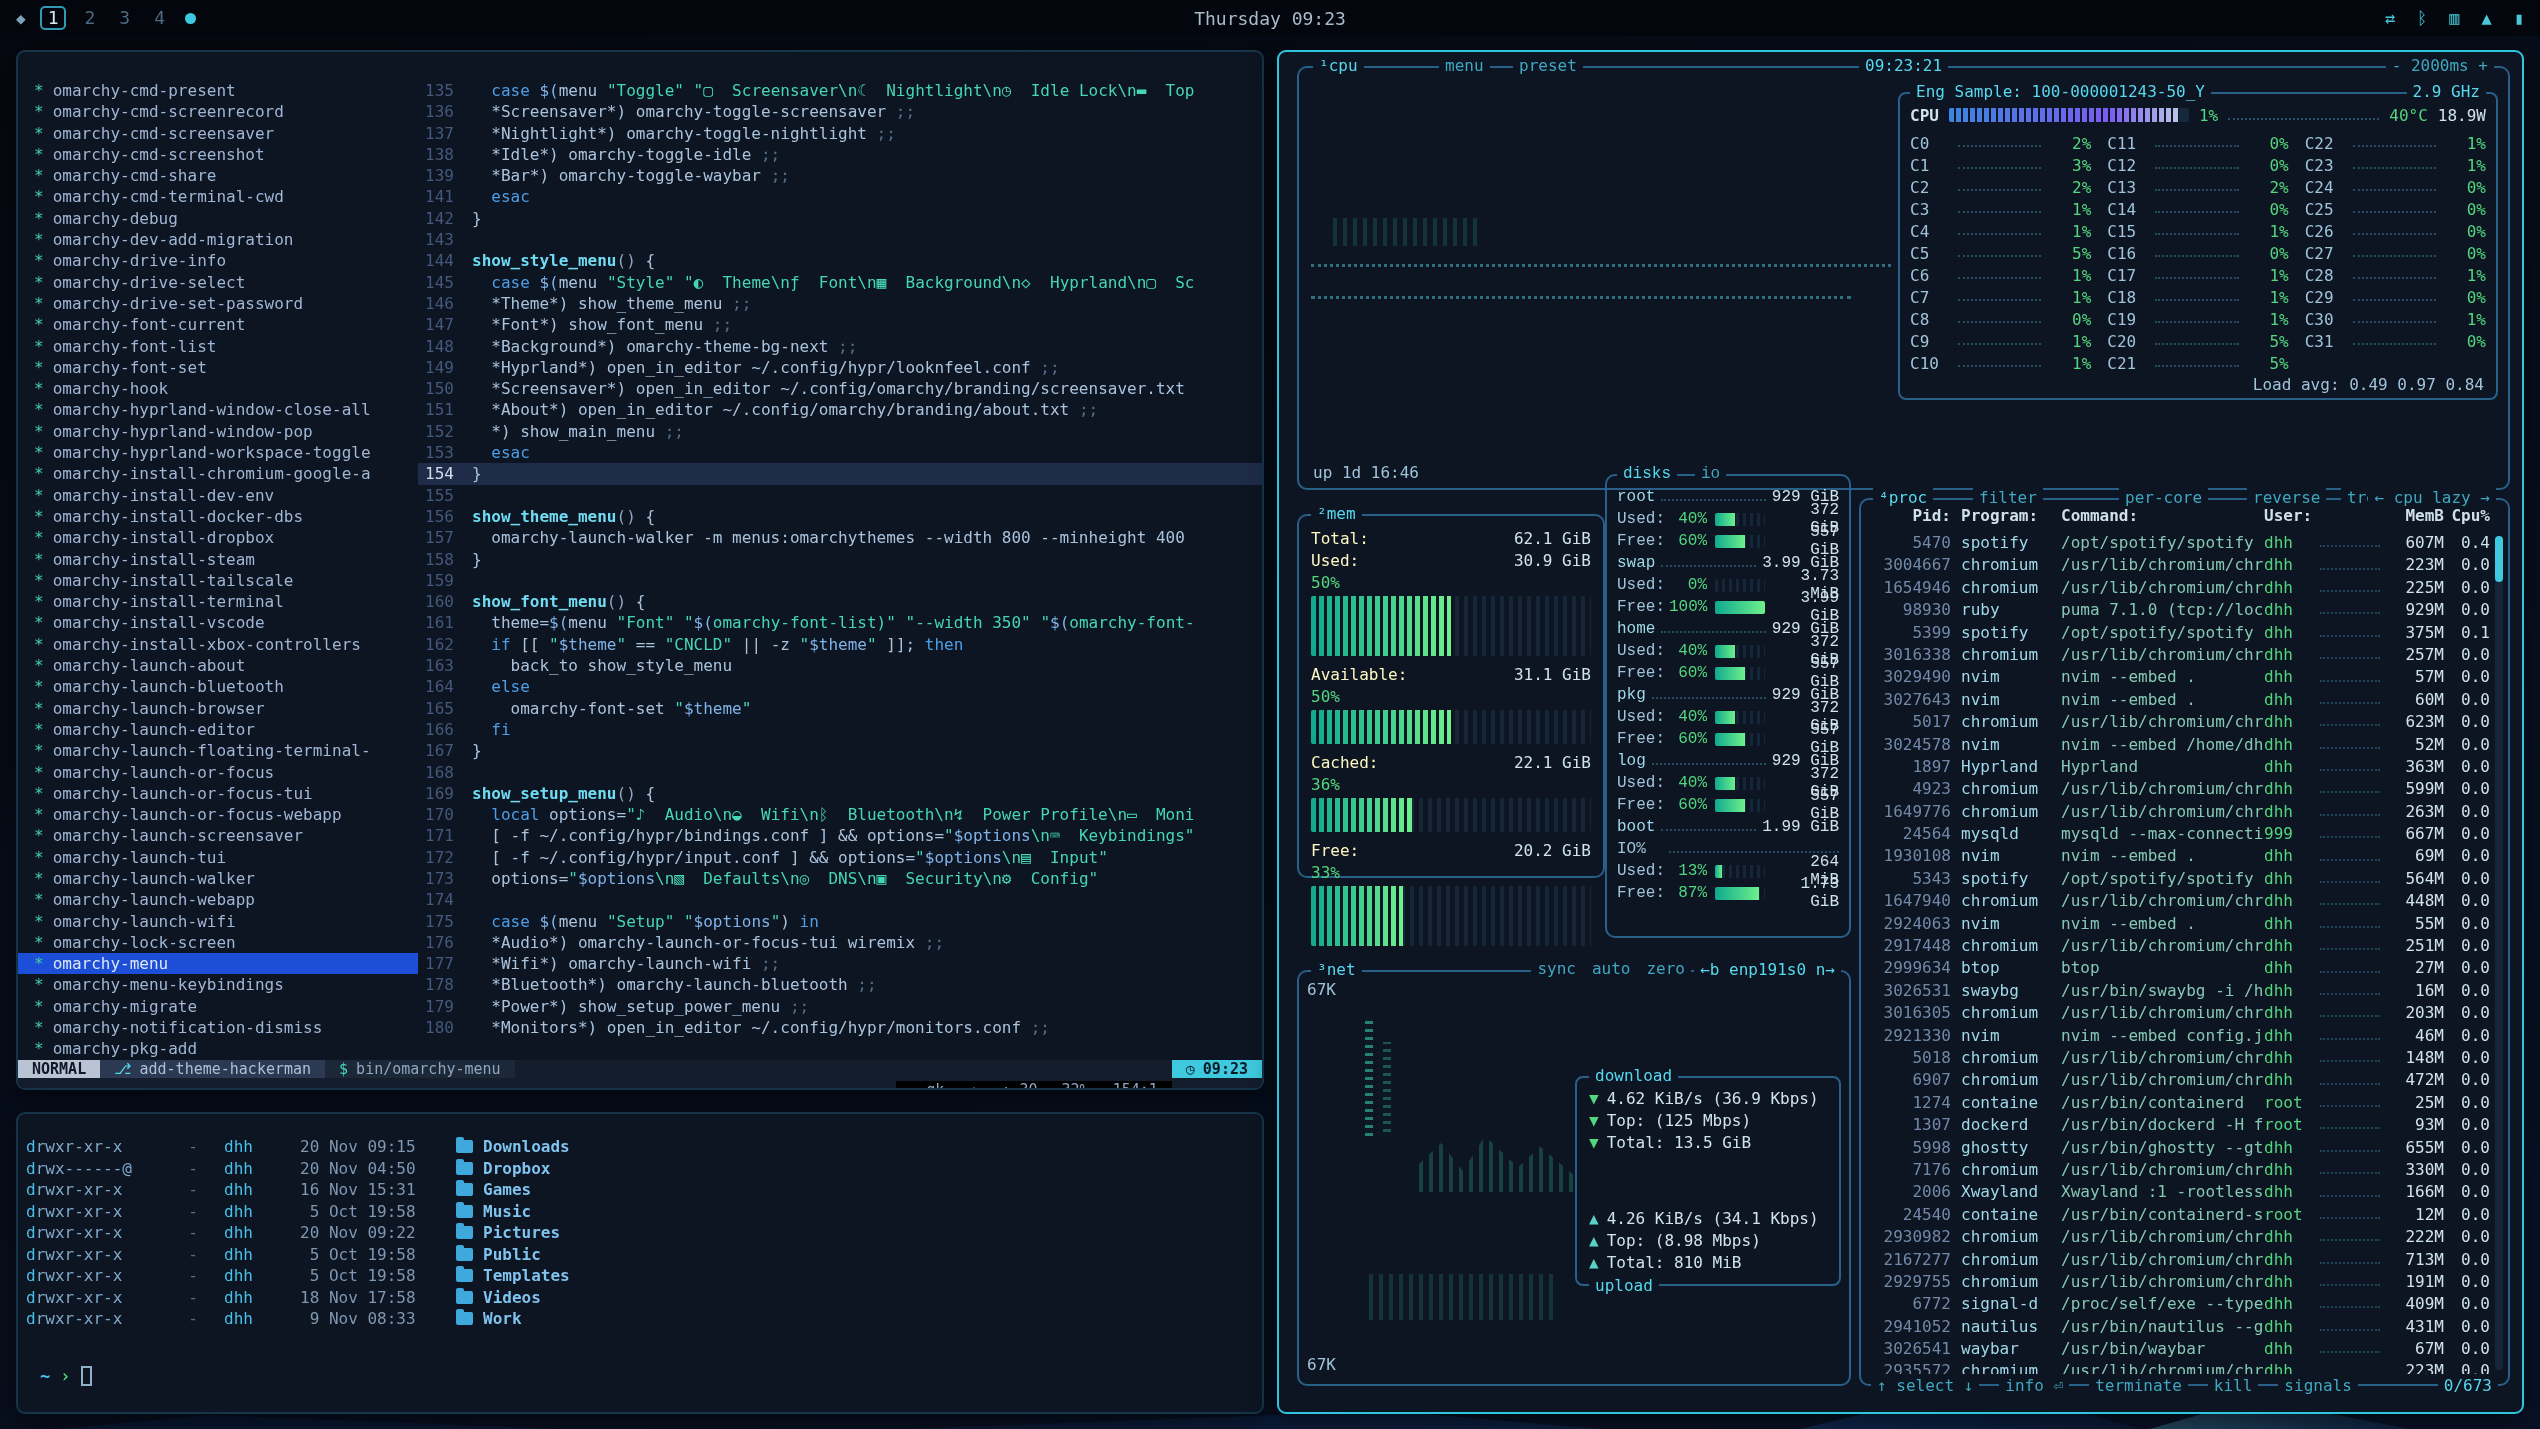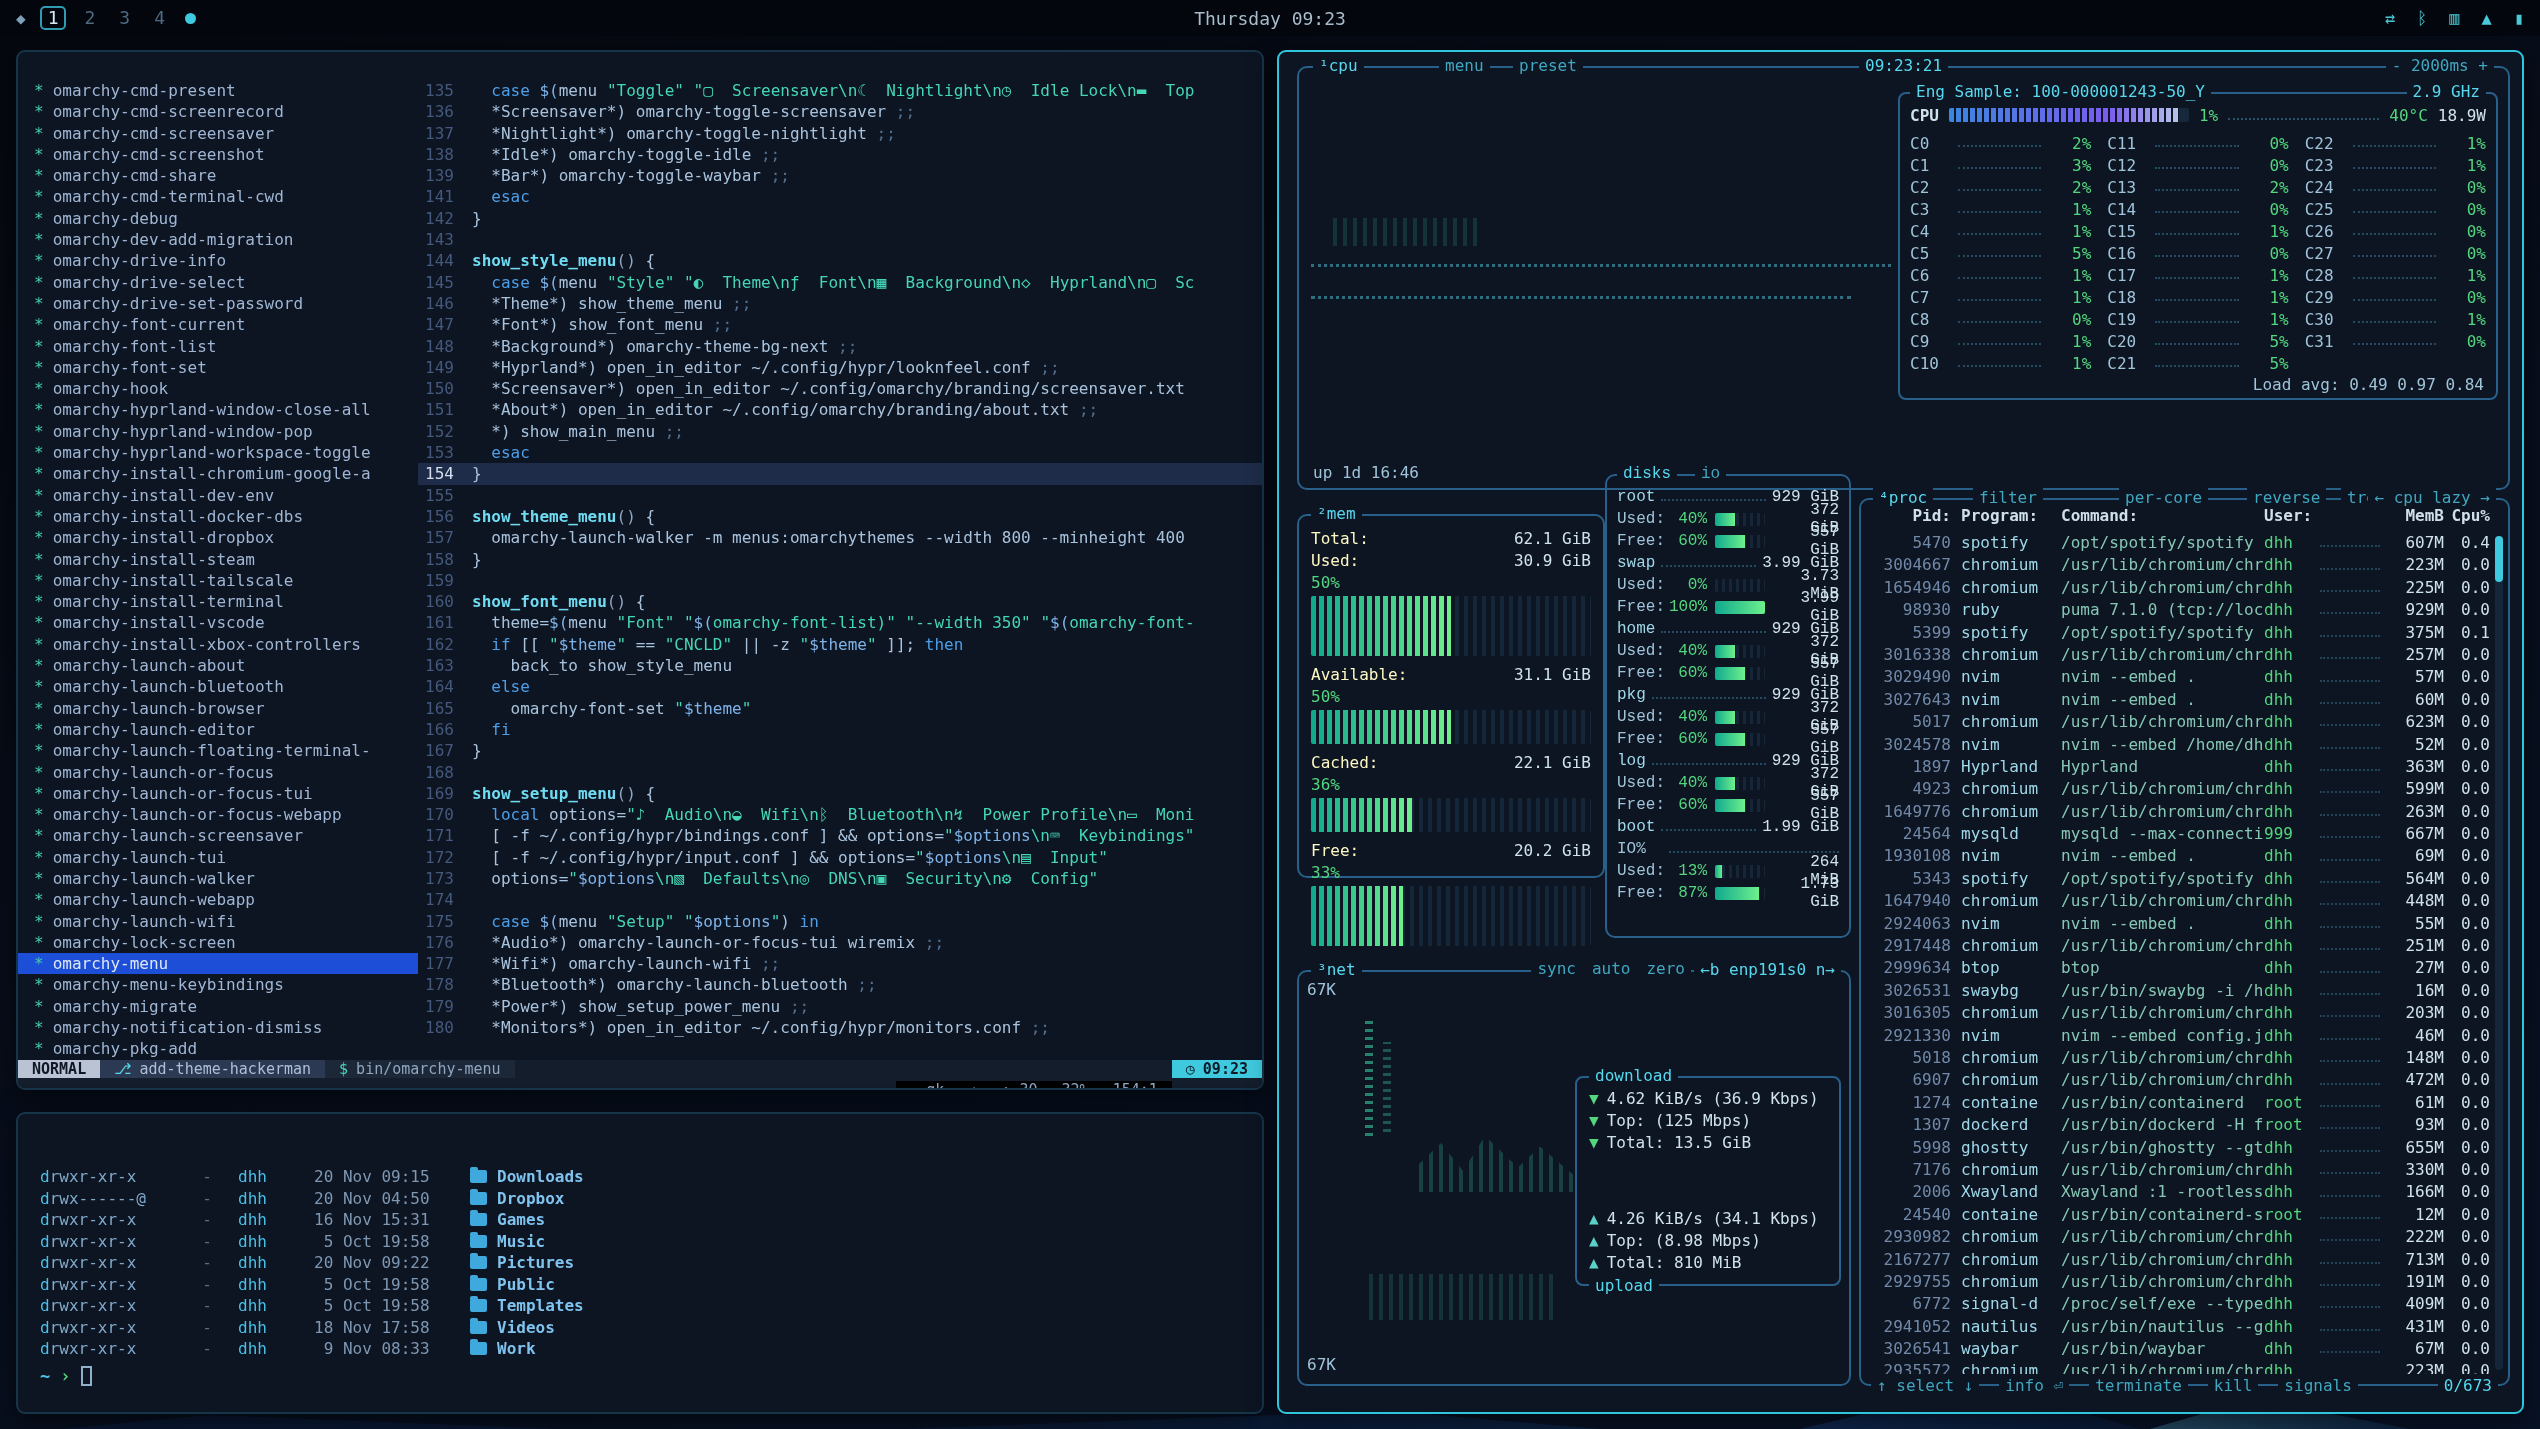--- a/index.html
+++ b/index.html
@@ -62,21 +62,21 @@
   .seg-branch{background:#2b3a52;color:#aebfd6;}
   .seg-branch .br-ic{color:#56d9ee;}
   .seg-file{background:#1c2738;color:#8fa6c0;}
   .seg-file .f-ic{color:#45d6b8;}
   .seg-sp{flex:1;}
   .seg-right{background:#000000;color:#8fa6c0;margin-top:21px;}
   .seg-right span{margin-left:16px;}
   .seg-time{background:#3fc9de;color:#0d1a26;font-weight:bold;}
 
   
-  .listing{padding:22px 0 0 22px;font-size:16px;white-space:pre;margin-top:30px;}
+  .listing{padding:22px 0 0 8px;font-size:16px;white-space:pre;}
   .lrow{height:21.5px;line-height:21.5px;display:flex;align-items:center;}
   .l-perm{width:132px;color:#7fa9c9;}
   .l-perm::first-letter{color:#49c0e8;}
   .l-size{width:40px;text-align:right;color:#54708e;margin-right:26px;}
   .l-user{width:50px;color:#49c0e8;margin-right:26px;}
   .l-date{width:156px;color:#7e97b2;}
   .l-folder{width:17px;height:13px;background:#3fa8dc;border-radius:2px;position:relative;margin-right:10px;flex:none;}
   .l-folder::before{content:"";position:absolute;top:-3px;left:0;width:8px;height:4px;background:#3fa8dc;border-radius:2px 2px 0 0;}
   .l-name{color:#7fc3ef;font-weight:bold;}
   .prompt{position:absolute;left:22px;bottom:26px;font-size:17px;display:flex;align-items:center;gap:10px;}
@@ -997,21 +997,21 @@
           <span class="c-dots"></span>
           <span class="c-mem">472M</span>
           <span class="c-cpu">0.0</span>
         </div>
         <div class="prow">
           <span class="c-pid">1274</span>
           <span class="c-prog">containe</span>
           <span class="c-cmd">/usr/bin/containerd</span>
           <span class="c-user">root</span>
           <span class="c-dots"></span>
-          <span class="c-mem">61M</span>
+          <span class="c-mem">25M</span>
           <span class="c-cpu">0.0</span>
         </div>
         <div class="prow">
           <span class="c-pid">1307</span>
           <span class="c-prog">dockerd</span>
           <span class="c-cmd">/usr/bin/dockerd -H fd:</span>
           <span class="c-user">root</span>
           <span class="c-dots"></span>
           <span class="c-mem">93M</span>
           <span class="c-cpu">0.0</span>

